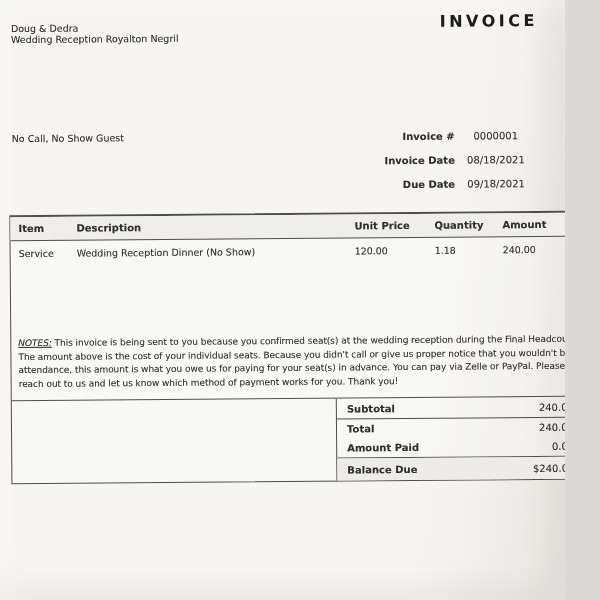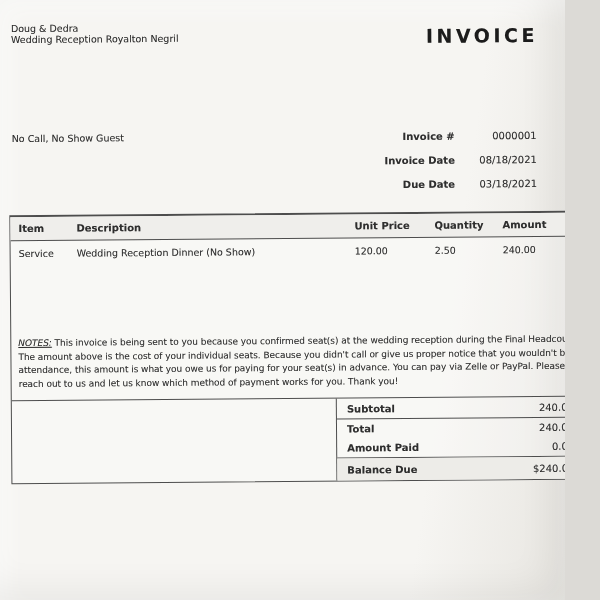--- a/index.html
+++ b/index.html
@@ -19,29 +19,29 @@
                 inset 8px 10px 22px rgba(255,255,255,.55);
   }
   .content {
     position: absolute; inset: 0;
     transform: rotate(-0.45deg);
     color: var(--ink, #2e2e2e);
     text-shadow: 0 0 .5px rgba(70,70,70,.35);
   }
   .from-block { position: absolute; left: 13px; top: 22px; font-size: 9.5px; line-height: 10.5px; }
   .invoice-title {
-    position: absolute; right: 25px; top: 26px;
-    font-size: 19px; font-weight: bold; letter-spacing: 3.5px; color: #1c1c1c; margin-left: 40px;
+    position: absolute; right: 25px; top: 13px;
+    font-size: 16px; font-weight: bold; letter-spacing: 3.5px; color: #1c1c1c; margin-left: 40px;
   }
   .recipient { position: absolute; left: 13px; top: 119px; font-size: 9.5px; margin-top: 12px; }
 
   .meta { position: absolute; right: 27px; top: 132px; font-size: 10px; }
   .meta-row { display: flex; justify-content: flex-end; align-items: baseline; line-height: 11px; margin-bottom: 13px; }
   .meta-label { font-weight: bold; }
-  .meta-value { width: 82px; text-align: right; }
+  .meta-value { width: 82px; text-align: center; }
 
   .invoice-table {
     position: absolute; left: 10px; top: 213px; width: 582px;
     box-sizing: border-box;
     border: 1.5px solid var(--border, #4d4d4d);
     border-top-width: 2px;
     display: flex; flex-direction: column;
     background: rgba(255,255,255,.28);
   }
   .thead {
@@ -94,39 +94,39 @@
       <div class="meta-row">
         <span class="meta-label">Invoice #</span>
         <span class="meta-value">0000001</span>
       </div>
       <div class="meta-row">
         <span class="meta-label">Invoice Date</span>
         <span class="meta-value">08/18/2021</span>
       </div>
       <div class="meta-row">
         <span class="meta-label">Due Date</span>
-        <span class="meta-value">03/18/2021</span>
+        <span class="meta-value">09/18/2021</span>
       </div>
     </div>
 
     <div class="invoice-table">
 
       <div class="thead">
         <span class="col-item">Item</span>
         <span class="col-desc">Description</span>
         <span class="col-price">Unit Price</span>
         <span class="col-qty">Quantity</span>
         <span class="col-amount">Amount</span>
       </div>
 
       <div class="item-row">
         <span class="col-item">Service</span>
         <span class="col-desc">Wedding Reception Dinner (No Show)</span>
         <span class="col-price">120.00</span>
-        <span class="col-qty">2.50</span>
+        <span class="col-qty">1.18</span>
         <span class="col-amount">240.00</span>
       </div>
 
       <div class="body-spacer"></div>
 
       <div class="notes">
         <span class="notes-label">NOTES:</span><span> This invoice is being sent to you because you confirmed seat(s) at the wedding reception during the Final Headcount. The amount above is the cost of your individual seats. Because you didn't call or give us proper notice that you wouldn't be in attendance, this amount is what you owe us for paying for your seat(s) in advance. You can pay via Zelle or PayPal. Please reach out to us and let us know which method of payment works for you. Thank you!</span>
       </div>
 
       <div class="totals-section">

